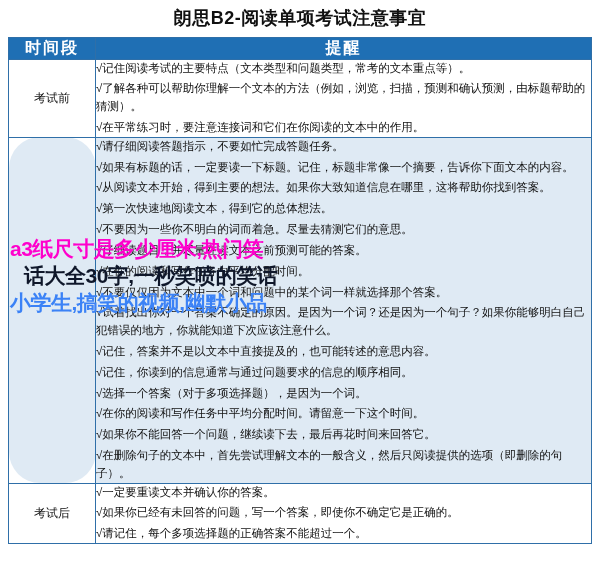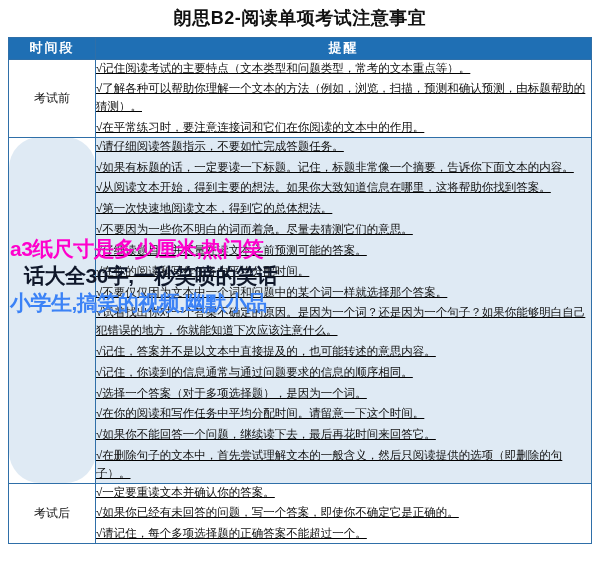--- a/index.html
+++ b/index.html
@@ -36,40 +36,39 @@
     table-layout: fixed;
   }
   table.main th, table.main td {
     border: 1px solid #2f6fa8;
     vertical-align: middle;
     padding: 0;
   }
   th.hdr {
     background: #1f6fb4;
     color: #ffffff;
-    font-size: 13px;
+    font-size: 16px;
     font-weight: bold;
     height: 21px;
     text-align: center;
     letter-spacing: 2px;
   }
   th.hdr.c1 { width: 86px; }
   td.timecell {
     width: 86px;
     text-align: center;
     font-size: 12px;
     color: #111111;
     background: #ffffff;
     border-radius: 31px;
   }
   td.timecell.shaded { background: #dfeaf4; }
   td.tipcell {
     background: #ffffff;
     padding: 4px 6px 5px 6px;
-    text-decoration: underline;
   }
   td.tipcell.shaded { background: #dfeaf4; margin-top: 36px; }
   ul.tips {
     list-style: none;
     margin: 0;
     padding: 0;
   }
   ul.tips li {
     font-size: 11.5px;
     color: #111111;

